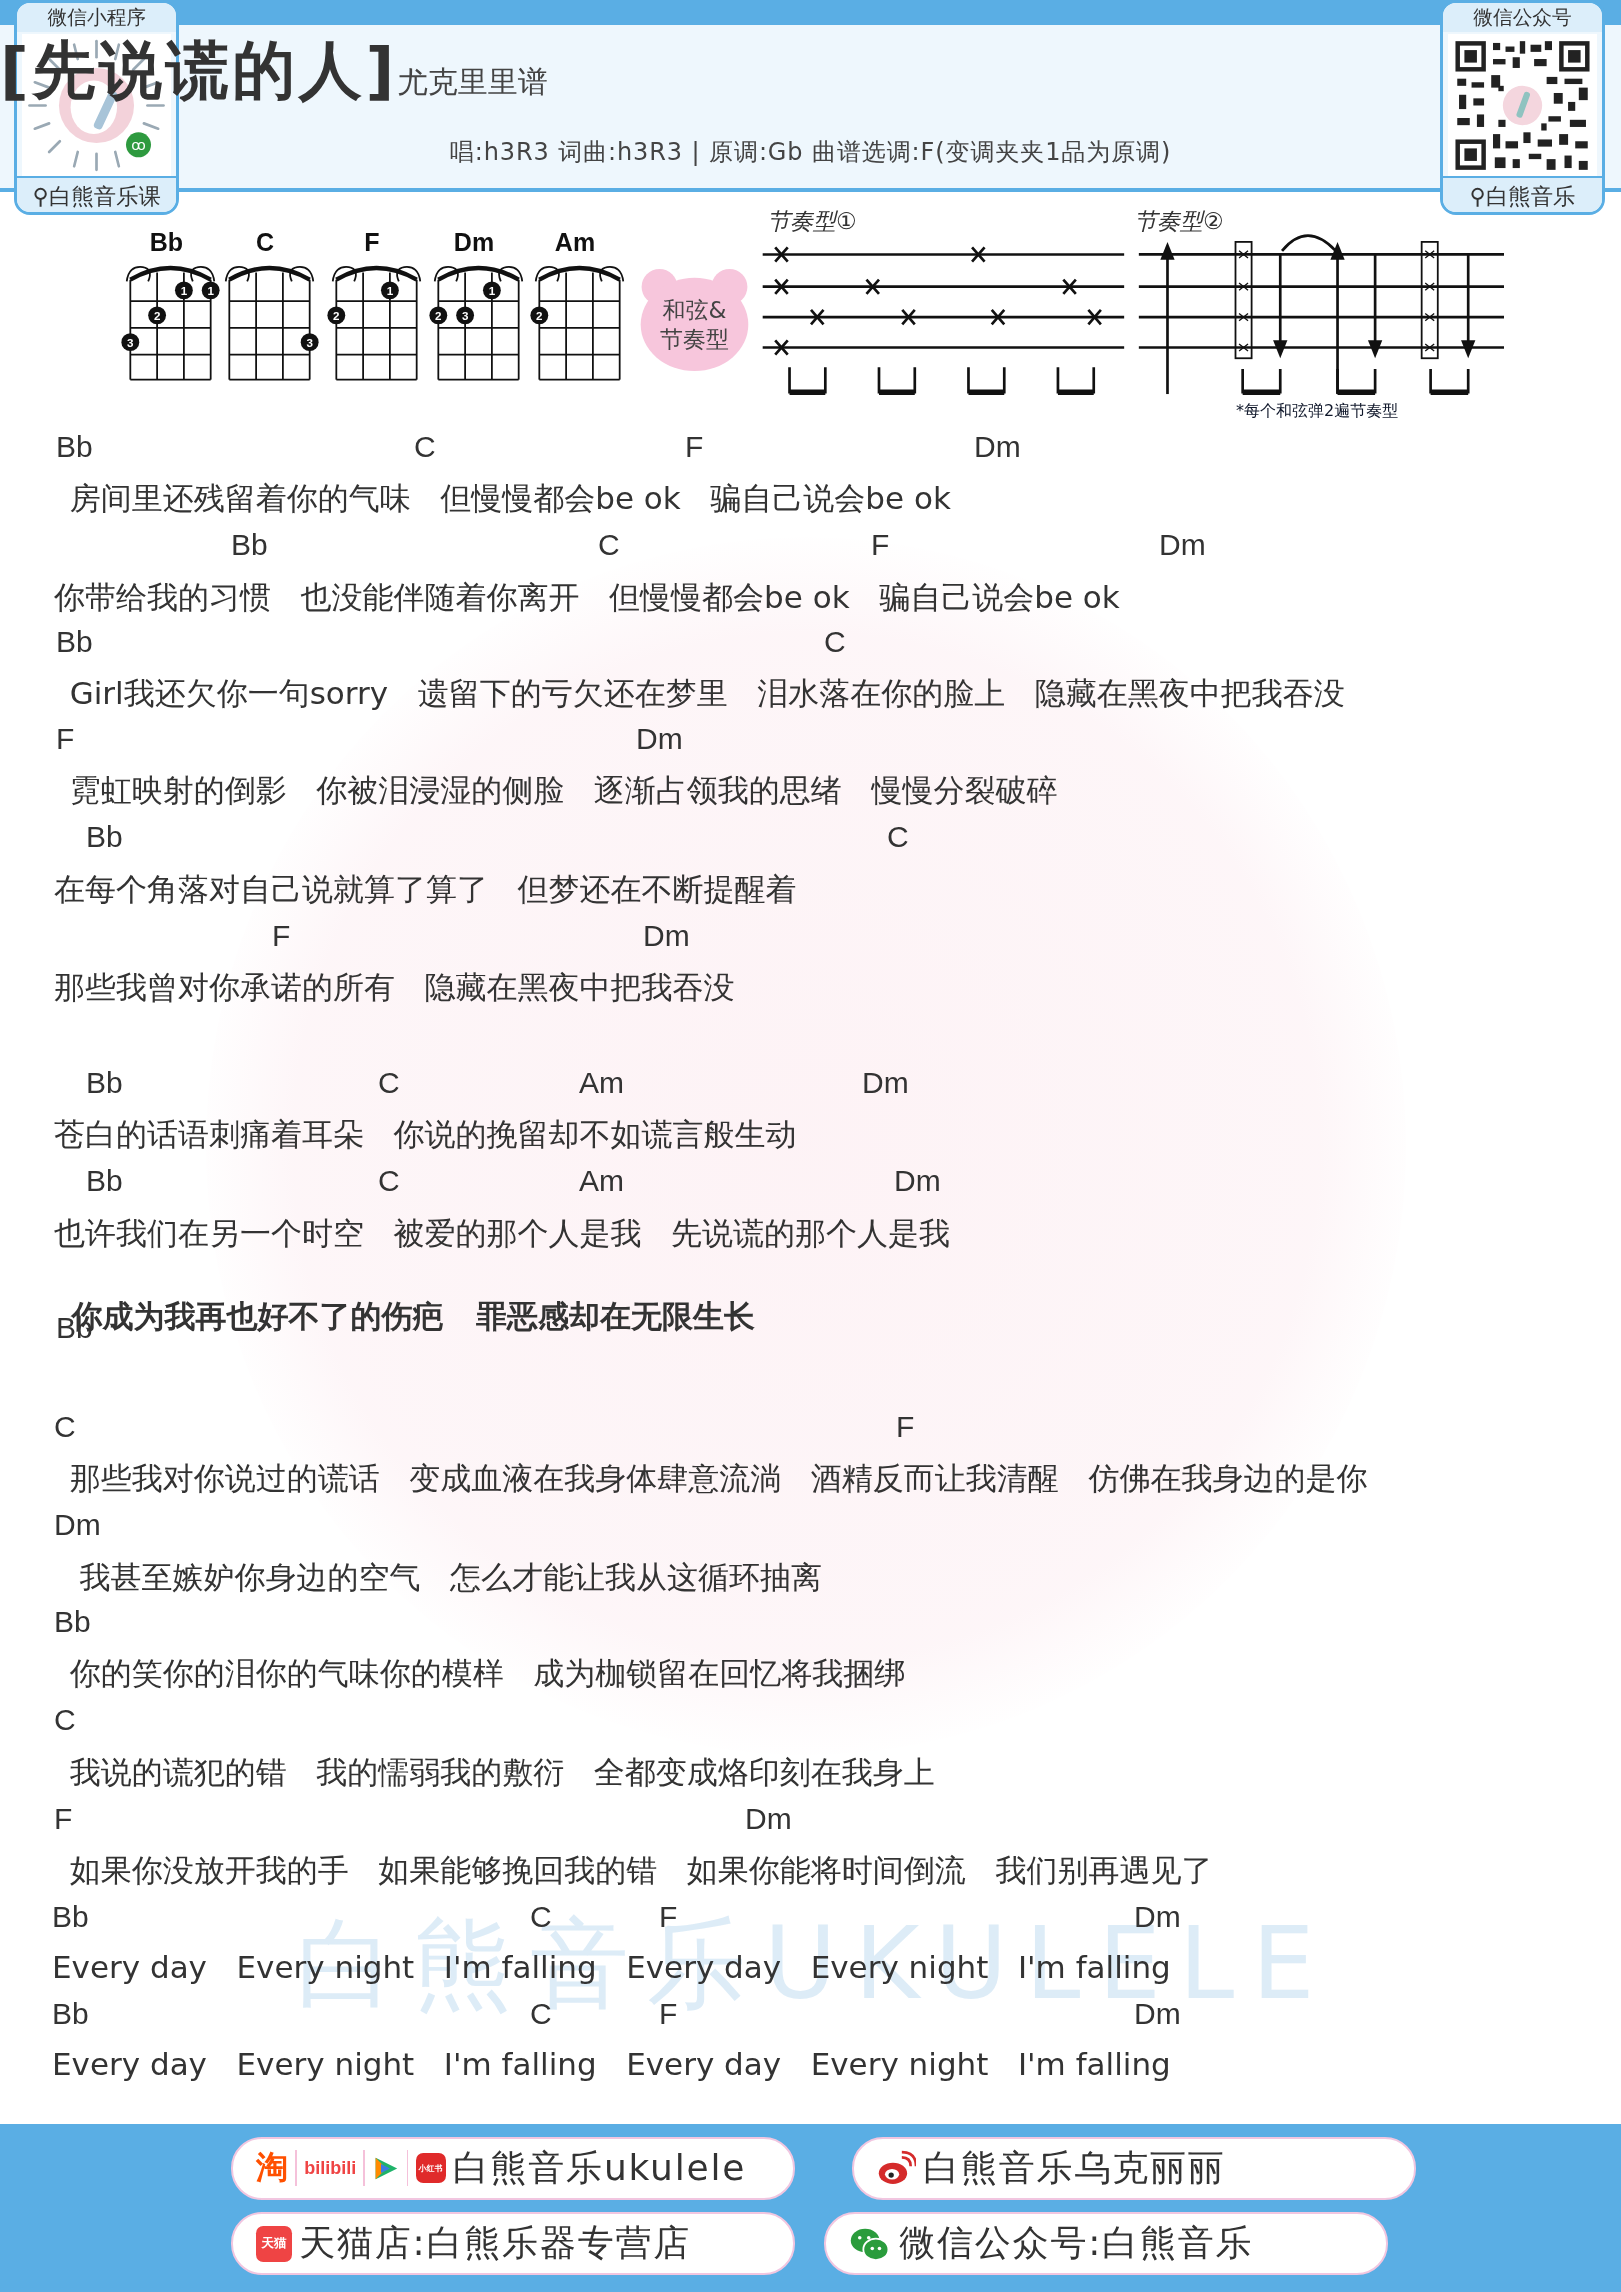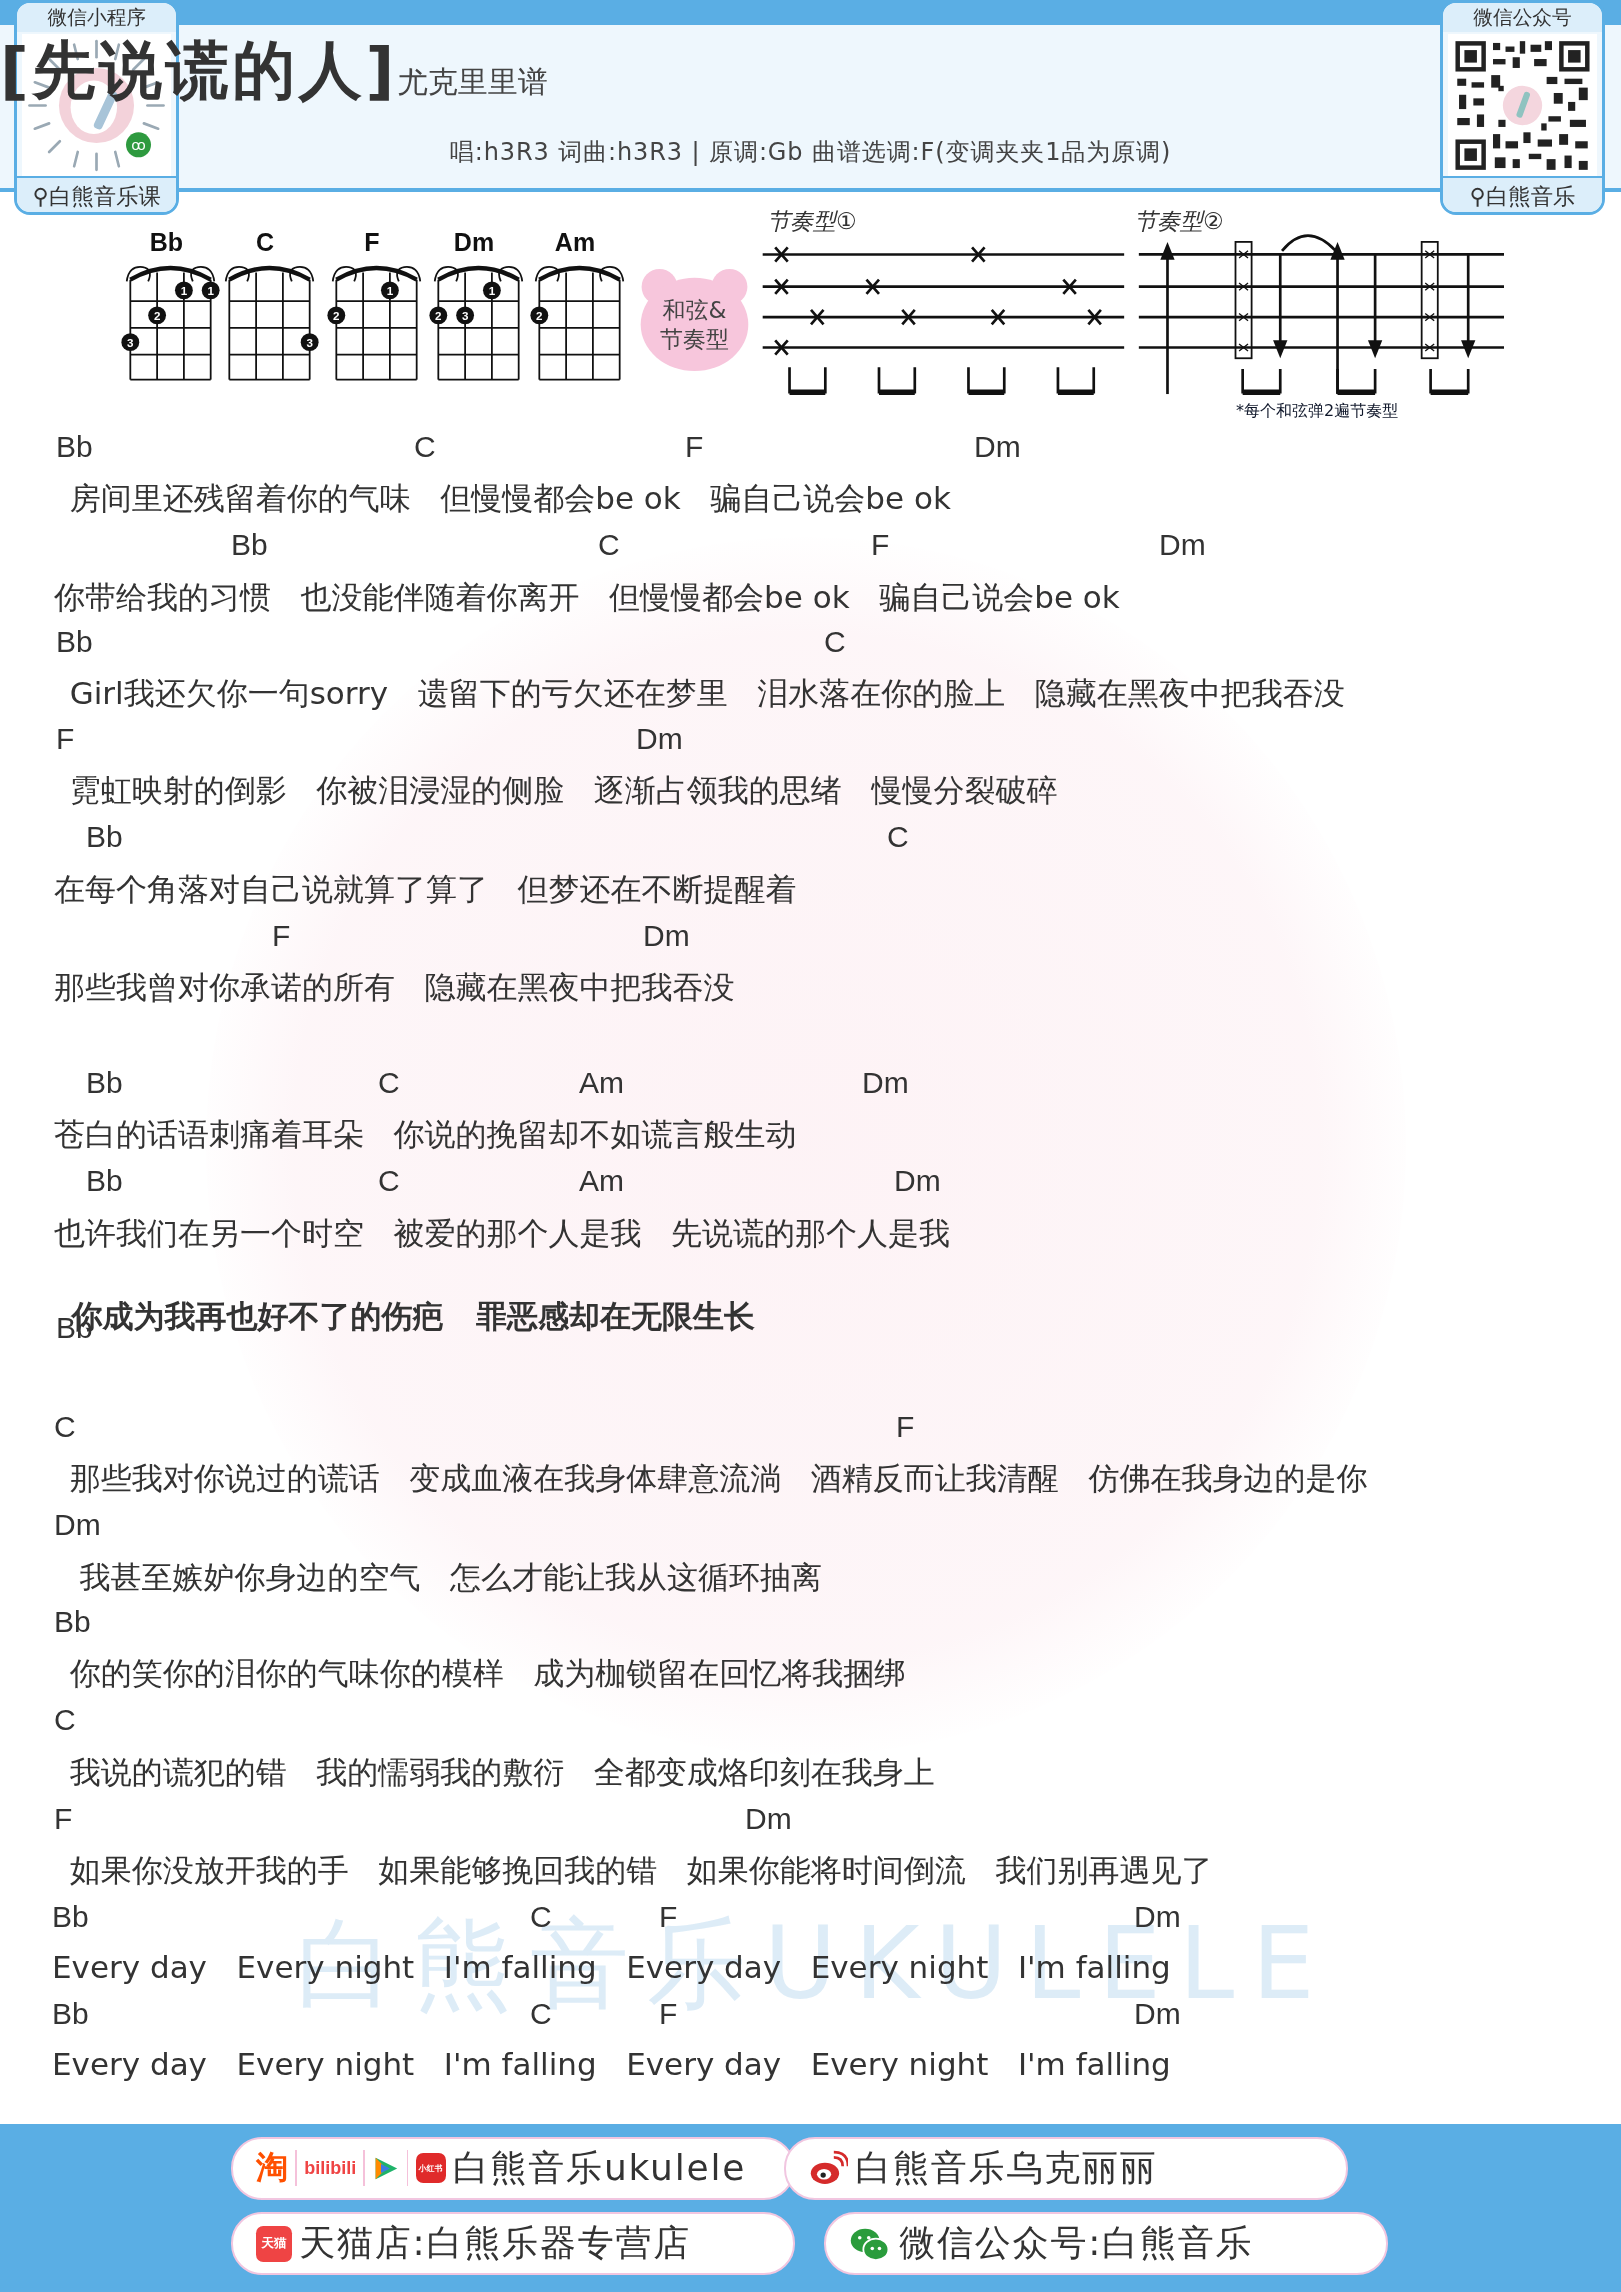--- a/index.html
+++ b/index.html
@@ -483,21 +483,21 @@
       <svg width="27" height="27" viewBox="0 0 30 30">
           <path d="M4 3 L28 15 L4 27 Z" fill="#1fb36a"></path>
           <path d="M4 3 L16 15 L4 27 Z" fill="#ff8a00"></path>
           <path d="M10 10 L20 15 L10 20 Z" fill="#3c7be3"></path>
         </svg>
     </span>
     <span class="sep"></span>
     <span class="ic" style="width:30px;height:30px;background:#e02a2a;border-radius:7.2px;color:#fff;font-size:8px;">小红书</span>
     <span class="label">白熊音乐ukulele</span>
   </div>
-  <div class="pill" style="left:784px; top:12.5px">
+  <div class="pill" style="left:852px; top:12.5px">
     <span class="ic">
       <svg width="39" height="36" viewBox="0 0 44 40">
           <ellipse cx="18" cy="26" rx="16" ry="12" fill="#d52b2b"></ellipse>
           <ellipse cx="17" cy="27" rx="8" ry="6" fill="#fff"></ellipse>
           <circle cx="16" cy="28" r="3" fill="#222"></circle>
           <path d="M28 8 Q38 8 38 18" stroke="#d52b2b" stroke-width="3" fill="none"></path>
           <path d="M28 2 Q44 2 44 18" stroke="#d52b2b" stroke-width="3" fill="none"></path>
         </svg>
     </span>
     <span class="label">白熊音乐乌克丽丽</span>

